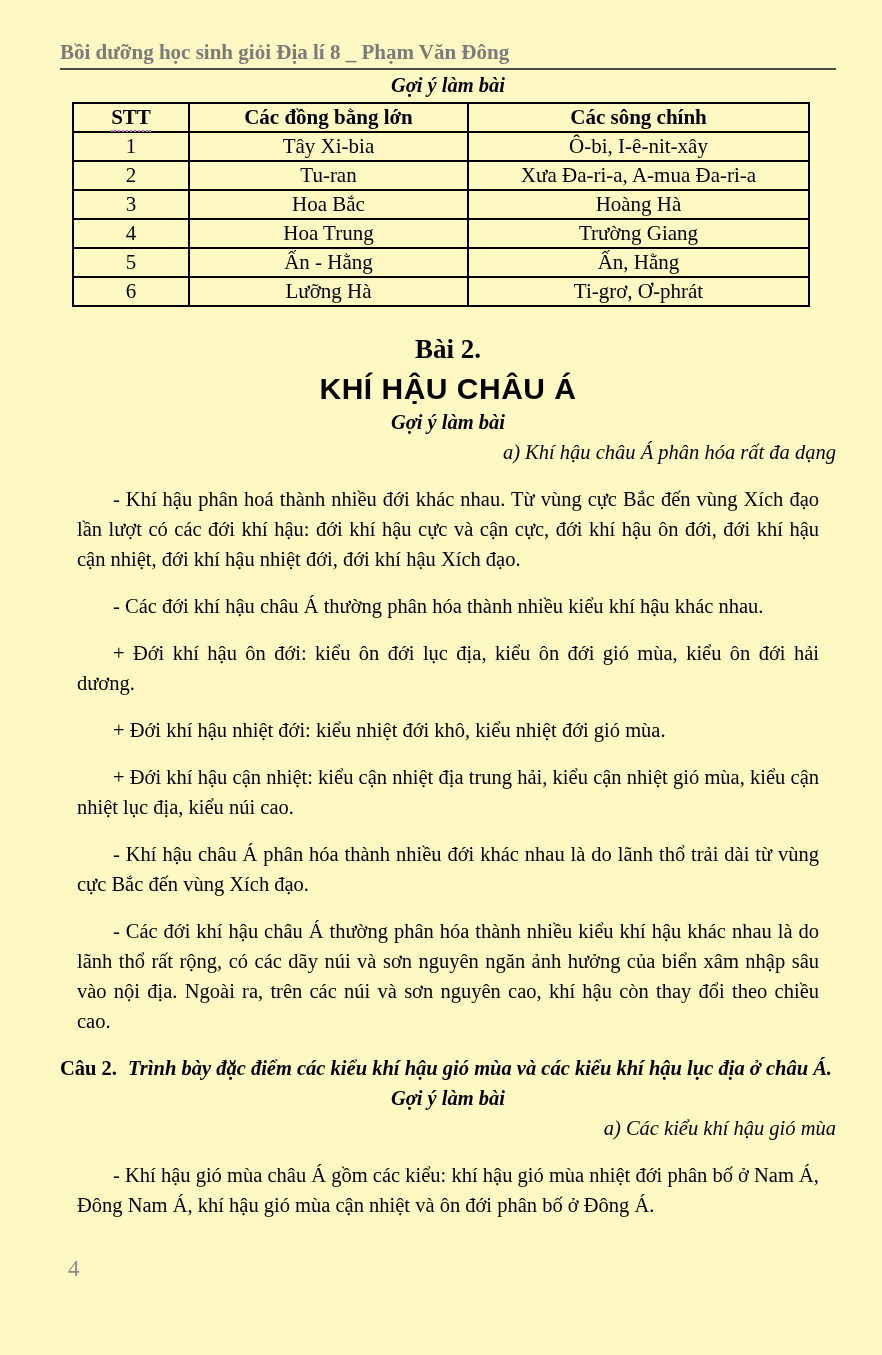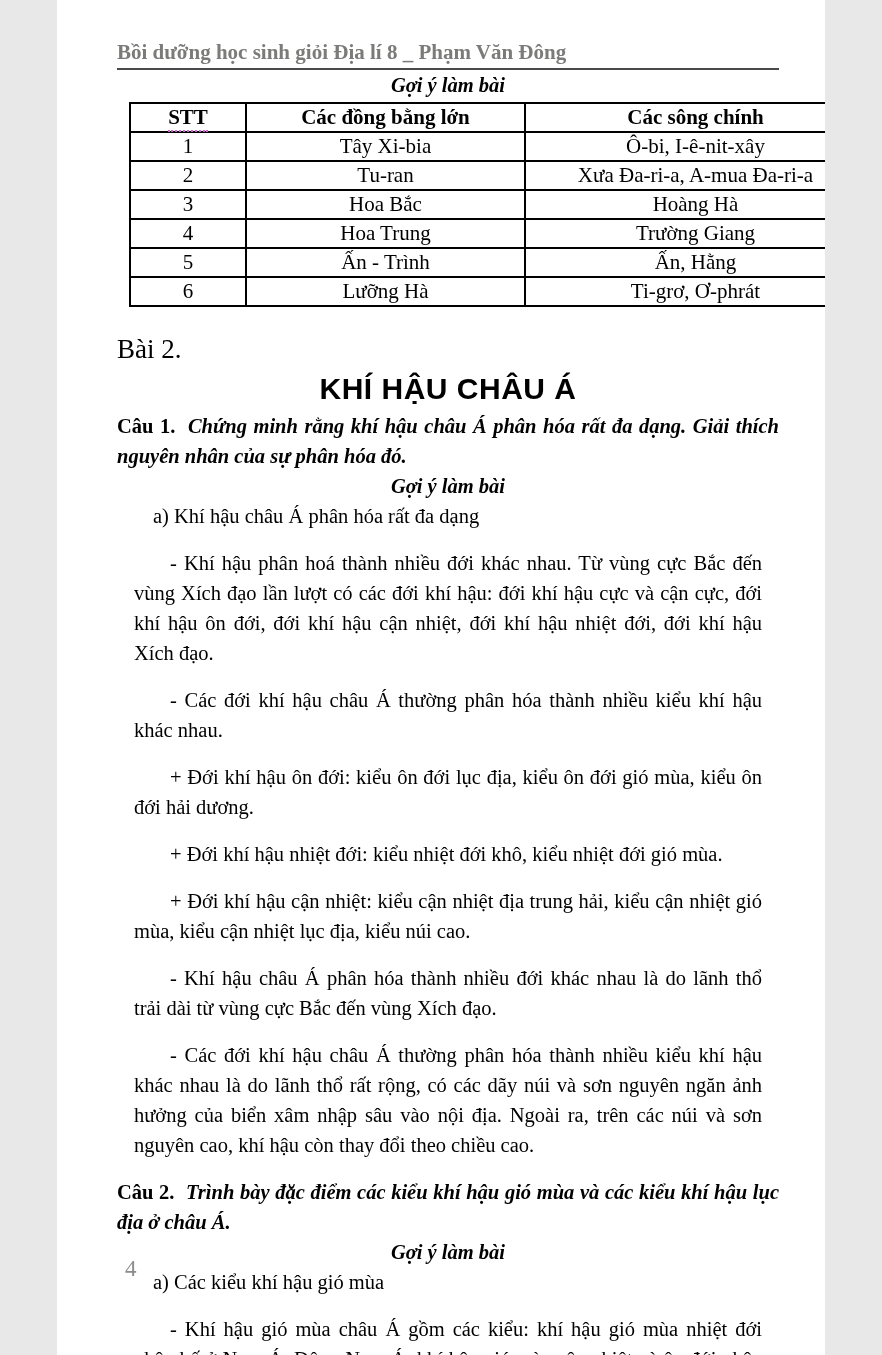--- a/index.html
+++ b/index.html
@@ -1,21 +1,21 @@
 <!DOCTYPE html>
 <html><head>
 <meta charset="utf-8">
 <style>
   html,body { margin:0; padding:0; background:#e8e8e8; }
   .page {
     position: relative;
-    width: 768px;
+    width: 882px;
     height: 1355px;
     margin: 0 auto;
-    background: #ffffff;
+    background: #fef9c3;
     font-family: "Liberation Serif", serif;
     color: #000;
     overflow: hidden;
     box-sizing: border-box;
   }
   .content {
     padding: 40px 46px 0 60px;
     font-size: 20.5px;
     line-height: 30px;
     text-align: justify;
@@ -56,37 +56,38 @@
     vertical-align: middle;
     font-size: 21px;
     line-height: 27px;
   }
   table.geo-table th { font-weight: bold; }
   .spellcheck { border-bottom: 2px dotted #cb5fcb; padding-bottom: 1px; }
   .lesson-number {
     margin: 26px 0 0 0;
     font-size: 27px;
     line-height: 32px;
-    font-weight: normal;
-    text-align: left;
+    font-weight: bold;
+    text-align: center;
   }
   .lesson-title {
     margin: 6px 0 0 0;
     font-family: "Liberation Sans", sans-serif;
     font-weight: bold;
     font-size: 30px;
     line-height: 36px;
     text-align: center;
     letter-spacing: 0.5px;
   }
   .q-para.tight { margin-top: 4px; }
   .sub-heading {
     margin: 0;
     text-indent: 36px;
-    text-align: left;
+    font-style: italic;
+    text-align: right;
   }
   .body-para { margin: 17px; text-indent: 36px; }
   .body-para.gap { margin-top: 2px; }
   .page-number {
     position: absolute;
     left: 68px;
     top: 1256px;
     font-size: 23px;
     color: #8c8c8c;
     font-family: "Liberation Serif", serif;
@@ -132,38 +133,34 @@
         <td>Hoa Bắc</td>
         <td>Hoàng Hà</td>
       </tr>
       <tr>
         <td>4</td>
         <td>Hoa Trung</td>
         <td>Trường Giang</td>
       </tr>
       <tr>
         <td>5</td>
-        <td>Ấn - Trình</td>
+        <td>Ấn - Hằng</td>
         <td>Ấn, Hằng</td>
       </tr>
       <tr>
         <td>6</td>
         <td>Lưỡng Hà</td>
         <td>Ti-grơ, Ơ-phrát</td>
       </tr>
     </tbody>
       </table>
 
     <p class="lesson-number">Bài 2.</p>
     <h1 class="lesson-title">KHÍ HẬU CHÂU Á</h1>
 
-    <p class="q-para tight">
-      <span class="q-label">Câu 1.</span>
-      <span class="q-body">Chứng minh rằng khí hậu châu Á phân hóa rất đa dạng. Giải thích nguyên nhân của sự phân hóa đó.</span>
-    </p>
 
     <p class="hint">Gợi ý làm bài</p>
 
     <p class="sub-heading">a) Khí hậu châu Á phân hóa rất đa dạng</p>
     <p class="body-para">- Khí hậu phân hoá thành nhiều đới khác nhau. Từ vùng cực Bắc đến vùng Xích đạo lần lượt có các đới khí hậu: đới khí hậu cực và cận cực, đới khí hậu ôn đới, đới khí hậu cận nhiệt, đới khí hậu nhiệt đới, đới khí hậu Xích đạo.</p>
     <p class="body-para">- Các đới khí hậu châu Á thường phân hóa thành nhiều kiểu khí hậu khác nhau.</p>
     <p class="body-para">+ Đới khí hậu ôn đới: kiểu ôn đới lục địa, kiểu ôn đới gió mùa, kiểu ôn đới hải dương.</p>
     <p class="body-para">+ Đới khí hậu nhiệt đới: kiểu nhiệt đới khô, kiểu nhiệt đới gió mùa.</p>
     <p class="body-para gap">+ Đới khí hậu cận nhiệt: kiểu cận nhiệt địa trung hải, kiểu cận nhiệt gió mùa, kiểu cận nhiệt lục địa, kiểu núi cao.</p>
     <p class="body-para">- Khí hậu châu Á phân hóa thành nhiều đới khác nhau là do lãnh thổ trải dài từ vùng cực Bắc đến vùng Xích đạo.</p>

